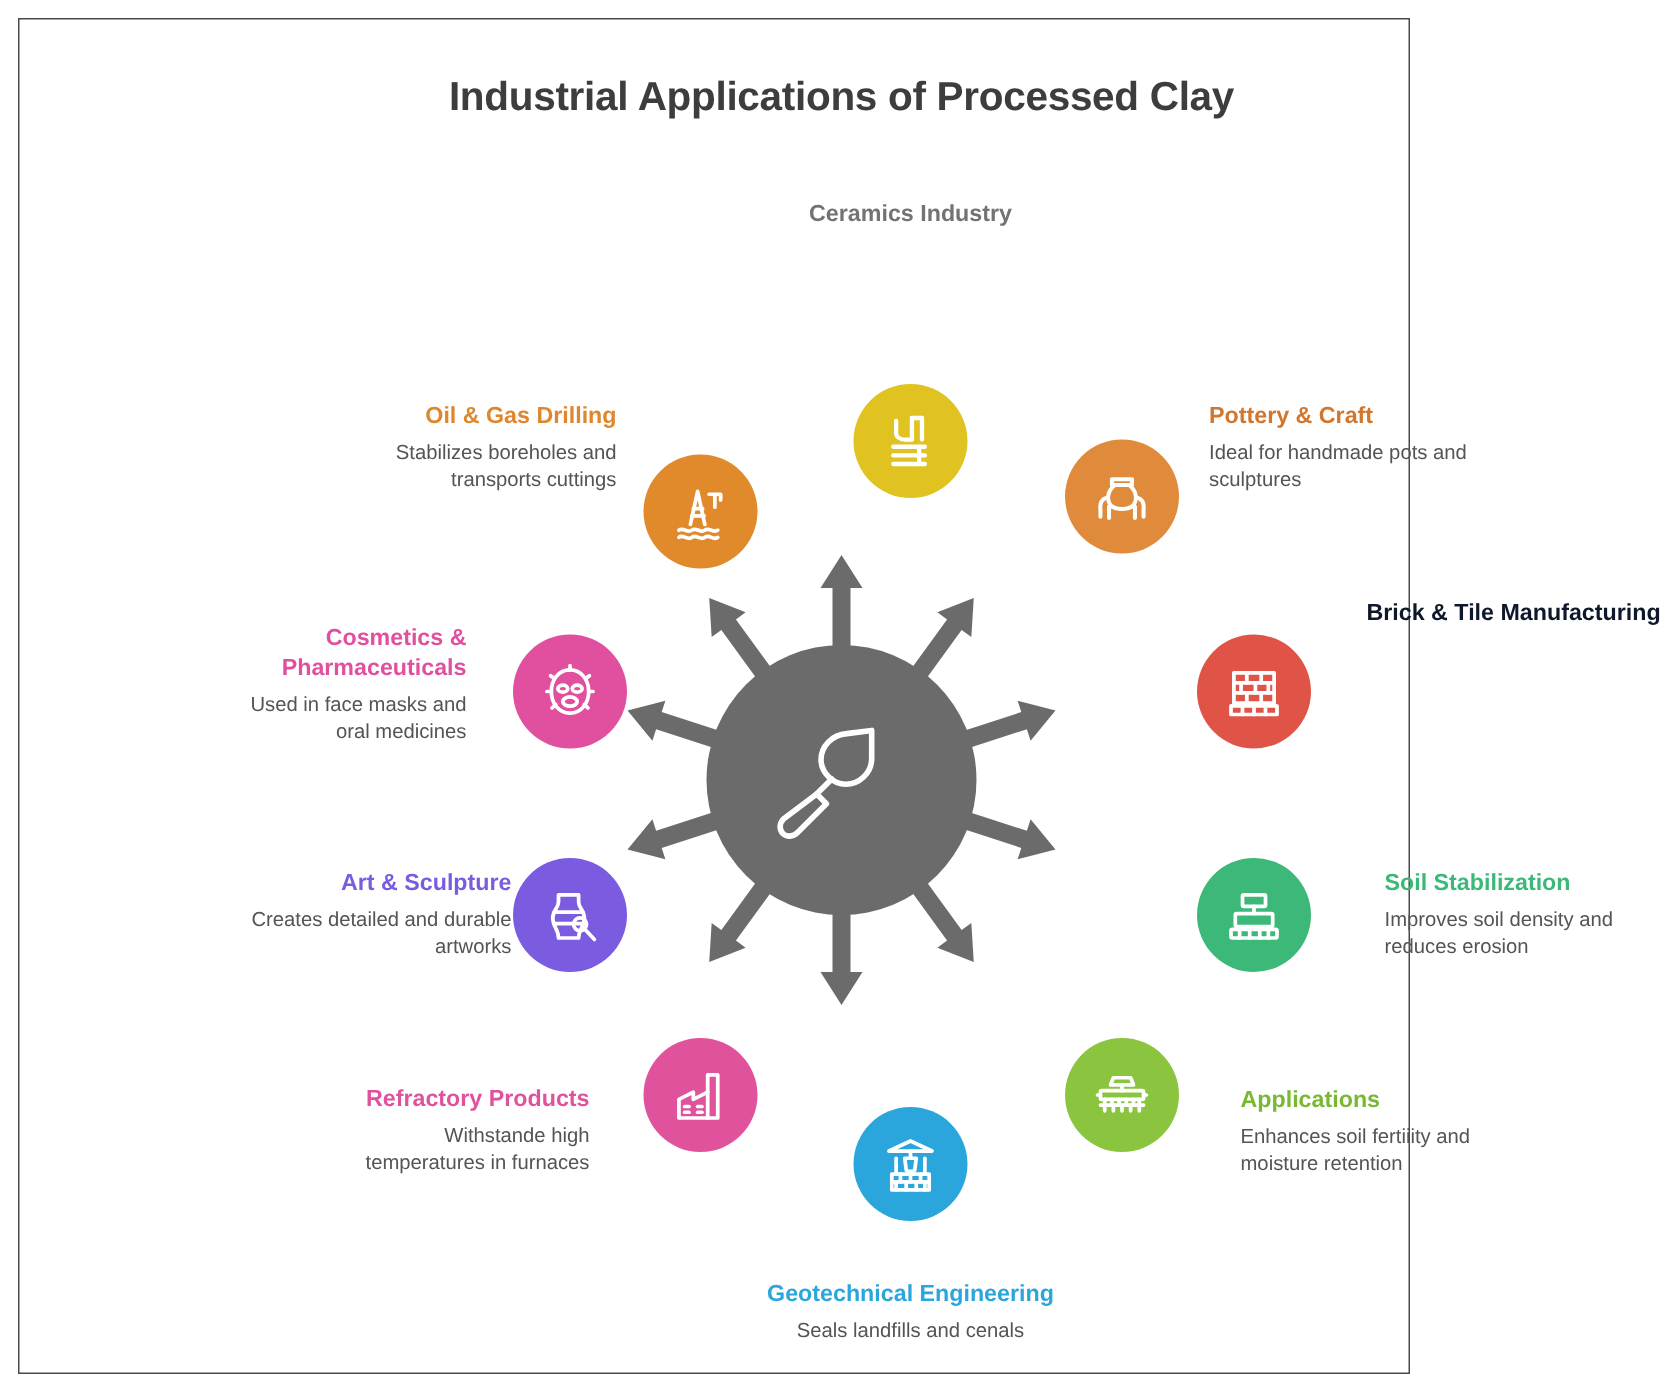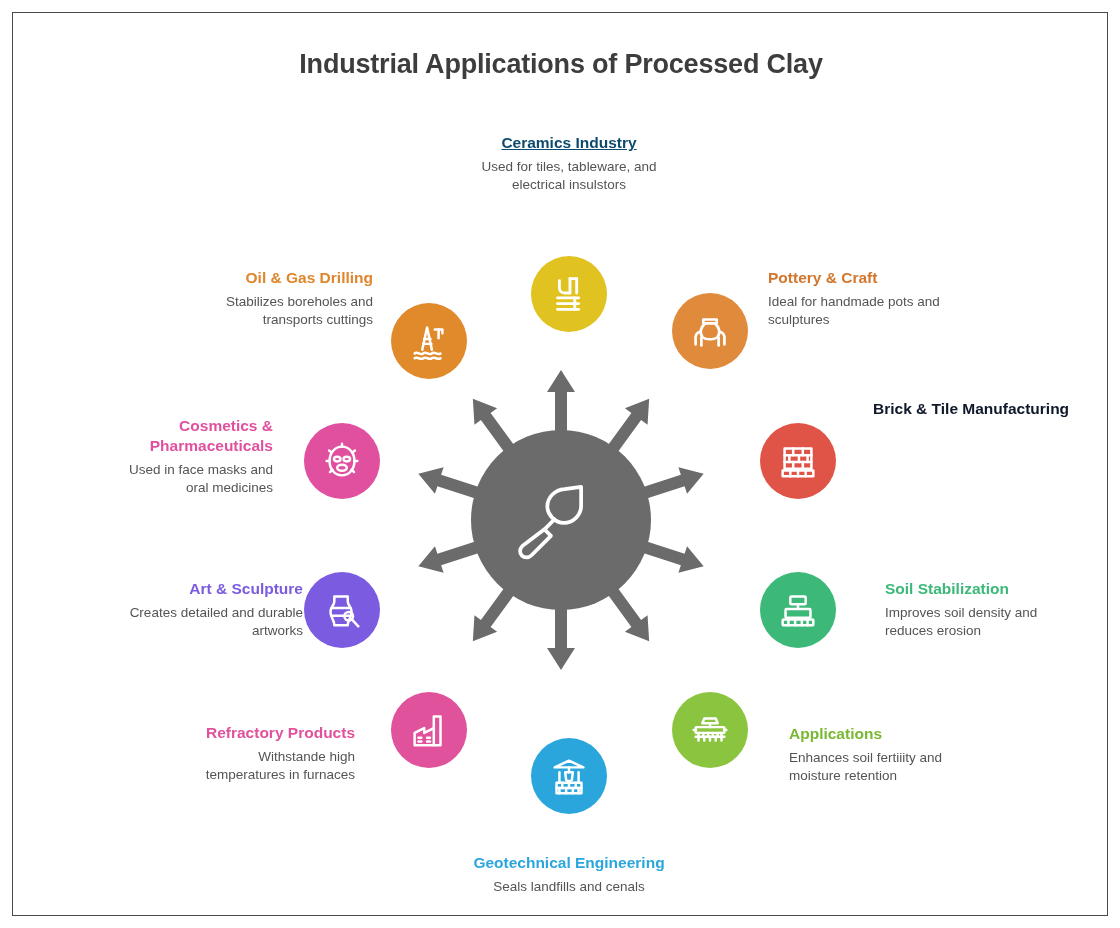--- a/index.html
+++ b/index.html
@@ -5,23 +5,24 @@
   * { box-sizing: border-box; margin: 0; padding: 0; }
   body {
     width: 1120px; height: 928px;
     background: #ffffff;
     font-family: "Liberation Sans", sans-serif;
     overflow: hidden;
   }
   #frame {
     position: absolute;
     left: 12px; top: 12px;
-    width: 1096px; height: 904px;
+    width: 928px; height: 904px;
     border: 1px solid #4a4a4a;
     background: #ffffff;
+    padding-left: 38px;
   }
   #title {
     position: absolute;
     left: 0; top: 36px;
     width: 1096px;
     text-align: center;
     font-size: 27px;
     font-weight: bold;
     color: #3d3d3d;
     letter-spacing: -0.2px;
@@ -152,22 +153,21 @@
           <path d="M32 8 L32 23"></path>
           <path d="M25 8 L32 8"></path>
           <path d="M12 28 L34 28"></path>
           <path d="M12 34 L34 34"></path>
           <path d="M12 40 L34 40"></path>
           <path d="M30 28 L30 40"></path>
         </g>
       </svg>
     </div>
     <div class="txt ta-c" style="left:456px; top:120px; width:200px;">
-      <div class="hd" style="color:#0c4a6e;text-decoration:underline;">Ceramics Industry</div>
-      <div class="bd">Used for tiles, tableware, and electrical insulstors</div>
+      <div class="hd" style="color:#737373;">Ceramics Industry</div>
     </div>
   </div>
 
   <div class="node">
     <div class="badge" style="left:659px; top:280px; background:#e08a3c;">
       <svg viewBox="0 0 48 48">
         <g fill="none" stroke="#ffffff" stroke-width="2.8" stroke-linecap="round" stroke-linejoin="round">
           <path d="M17 12 L31 12 L31 16 L17 16 Z"></path>
           <path d="M19 16 C14 20 13 26 16 30 C19 33.5 29 33.5 32 30 C35 26 34 20 29 16"></path>
           <path d="M13 25 C10 26 8.5 29 9 33 L9 38"></path>

